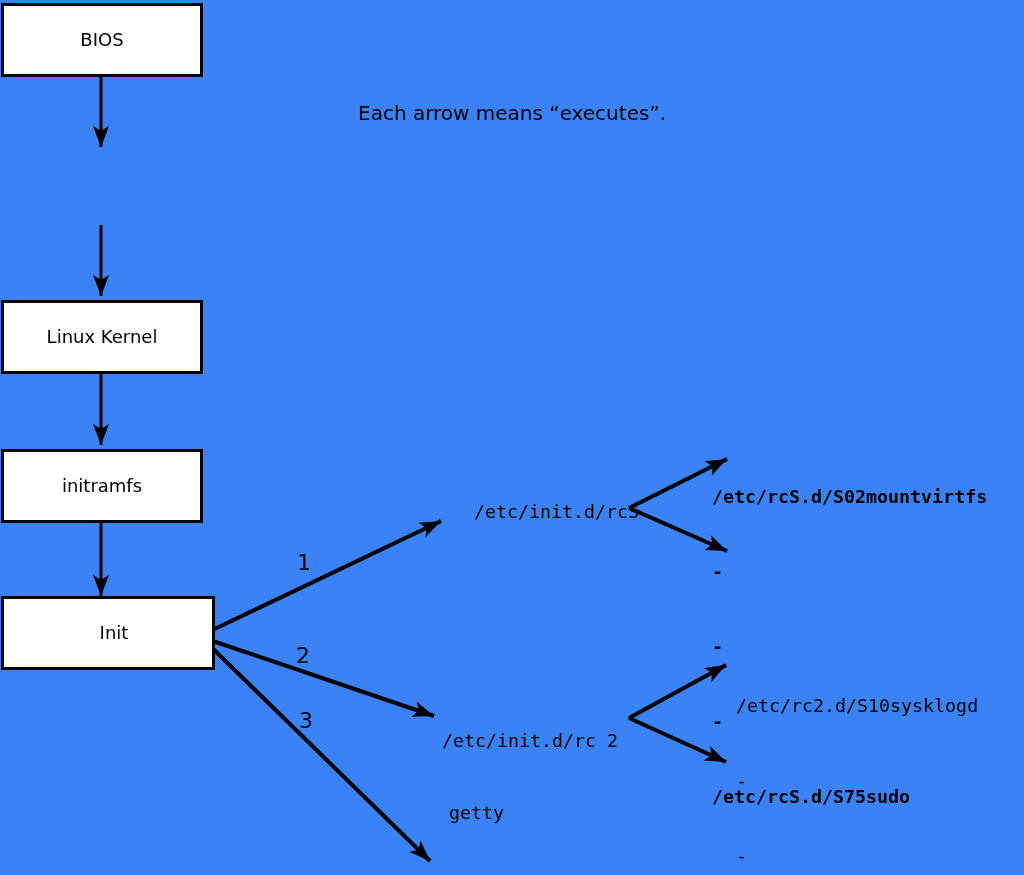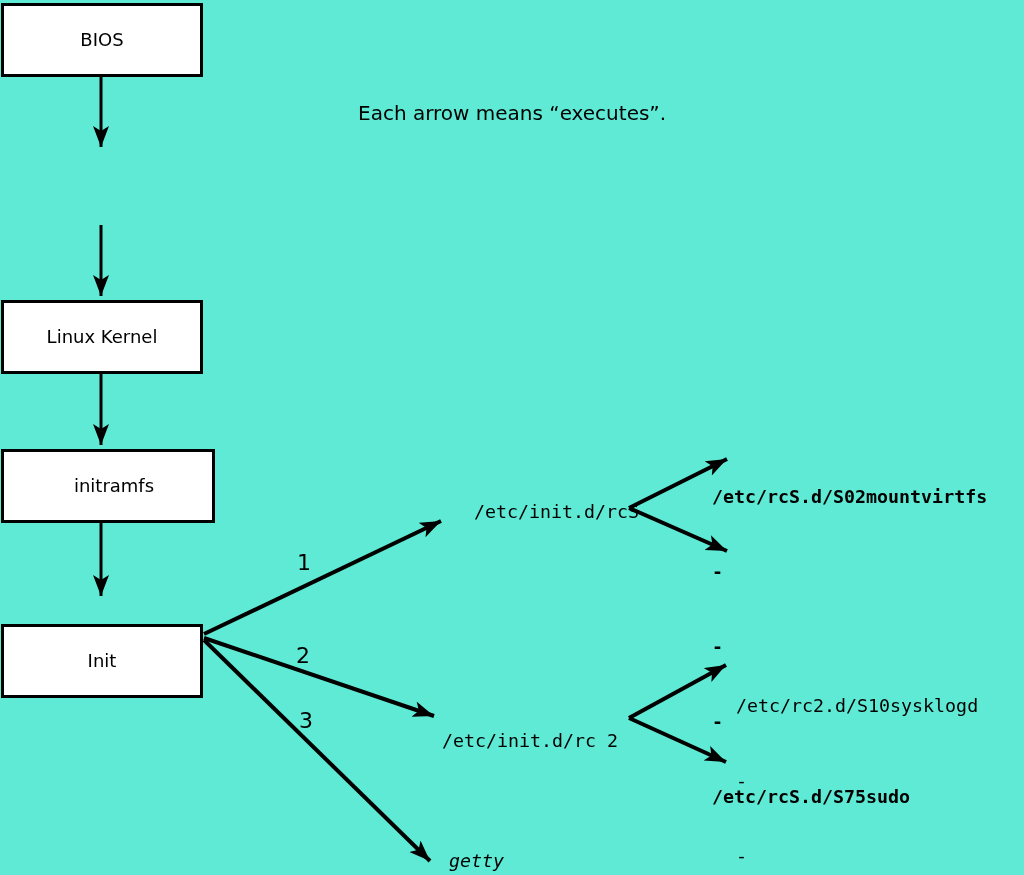--- a/index.html
+++ b/index.html
@@ -4,21 +4,21 @@
 <style>
   html, body {
     margin: 0;
     padding: 0;
     background: #ffffff;
   }
   .canvas {
     position: relative;
     width: 1024px;
     height: 875px;
-    background: #5eead4;
+    background: #3b82f6;
     overflow: hidden;
     font-family: "DejaVu Sans", sans-serif;
     color: #000000;
   }
   .arrows {
     position: absolute;
     left: 0;
     top: 0;
     width: 1024px;
     height: 875px;
@@ -33,22 +33,22 @@
     display: flex;
     align-items: center;
     justify-content: center;
     font-size: 18px;
     line-height: 1;
     white-space: nowrap;
   }
   .b1 { top: 3px; }
   .b2 { top: 151px; }
   .b3 { top: 300px; }
-  .b4 { top: 449px; padding-left: 12px; }
-  .b5 { top: 624px; }
+  .b4 { top: 449px; }
+  .b5 { top: 596px; padding-left: 12px; }
 
   .note {
     position: absolute;
     left: 358px;
     top: 101px;
     font-size: 20px;
     line-height: 25px;
     white-space: nowrap;
   }
   .branch-num {
@@ -62,21 +62,21 @@
 
   .mono {
     position: absolute;
     font-family: "DejaVu Sans Mono", monospace;
     font-size: 18.3px;
     line-height: 25px;
     white-space: pre;
   }
   .t-rcs   { left: 474px; top: 499px; }
   .t-rc2   { left: 442px; top: 704px; margin-top: 24px; }
-  .t-getty { left: 449px; top: 848px; font-style: italic; }
+  .t-getty { left: 449px; top: 800px; }
   .fan-list { white-space: pre; }
   .fan1 { left: 712px; top: 434px; font-weight: bold; }
   .fan2 { left: 736px; top: 643px; }
 </style>
 </head>
 <body>
 
 <div class="canvas">
 
   <svg class="arrows" viewBox="0 0 1024 875" xmlns="http://www.w3.org/2000/svg">

